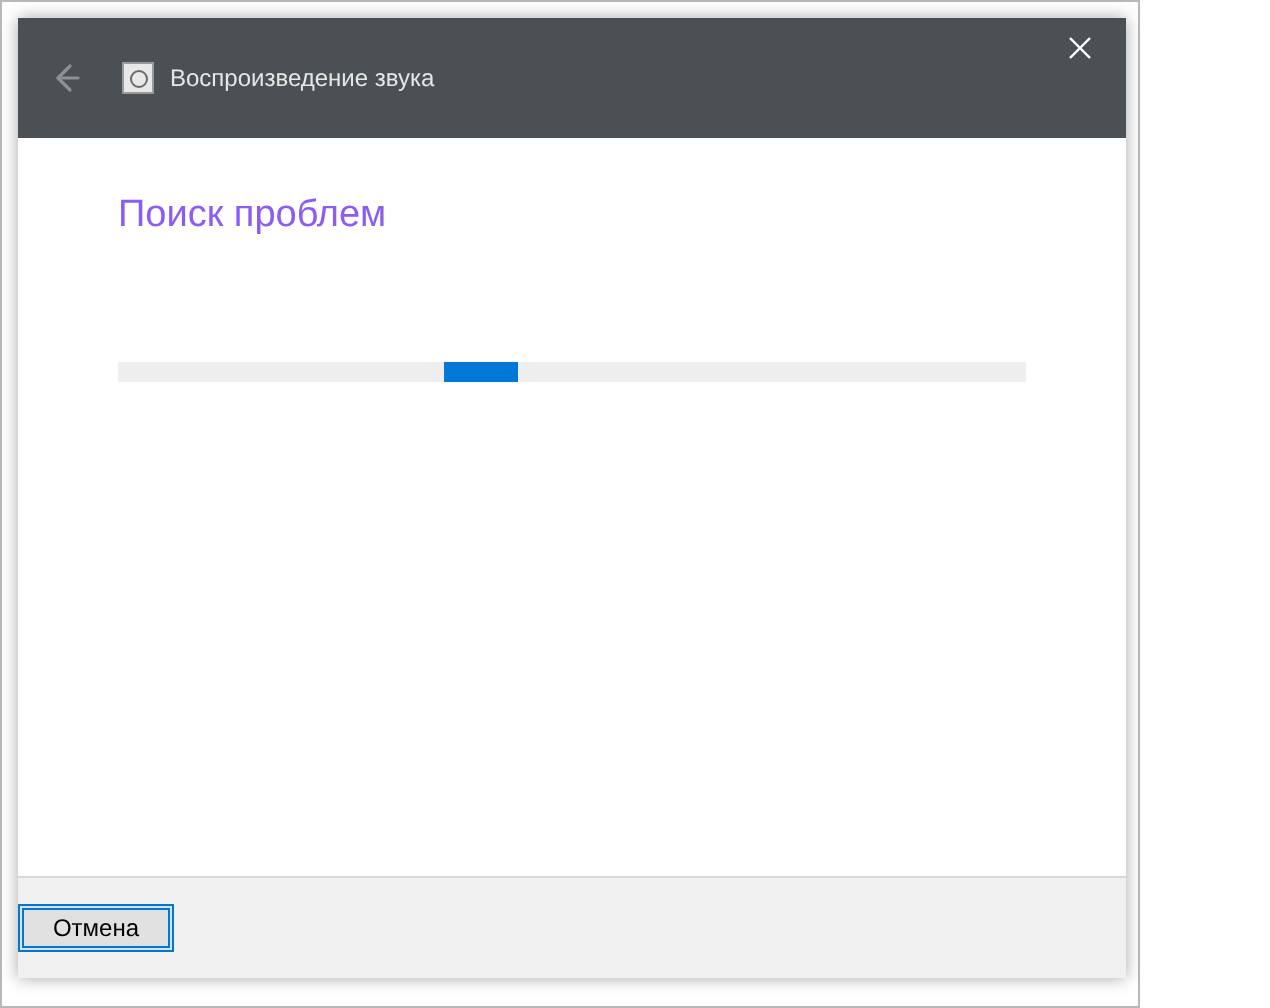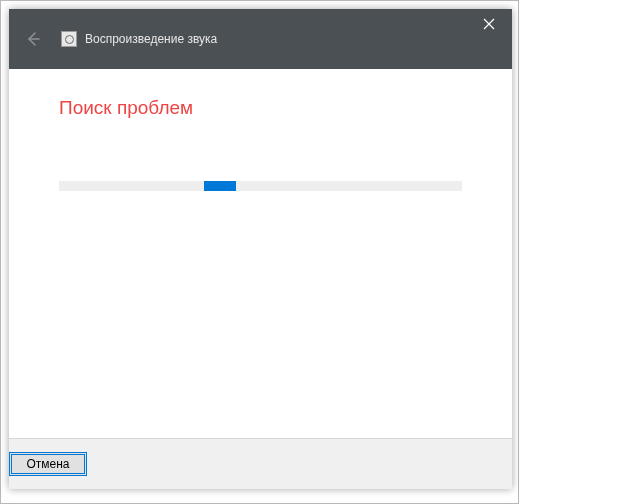--- a/index.html
+++ b/index.html
@@ -6,21 +6,21 @@
     margin: 0;
     padding: 0;
     width: 635px;
     height: 504px;
     font-family: "Segoe UI", Tahoma, sans-serif;
     background: #fff;
     overflow: hidden;
   }
   .outer-border {
     box-sizing: border-box;
-    width: 519px;
+    width: 570px;
     height: 504px;
     border: 1px solid #b8b8b8;
     background: #fff;
     position: relative;
   }
   .shadow-frame {
     position: absolute;
     top: 8px;
     left: 8px;
     right: 6px;
@@ -80,21 +80,21 @@
     justify-content: center;
     color: #fff;
   }
   .close-btn svg { display: block; }
   .content {
     flex: 1 1 auto;
     padding: 28px 50px 0 50px;
     background: #fff;
   }
   .heading {
-    color: #ef4444;
+    color: #8b5cf6;
     font-size: 19px;
     font-weight: 400;
   }
   .progress-track {
     margin-top: 62px;
     height: 10px;
     background: #eeeeee;
     position: relative;
     width: 100%;
   }

